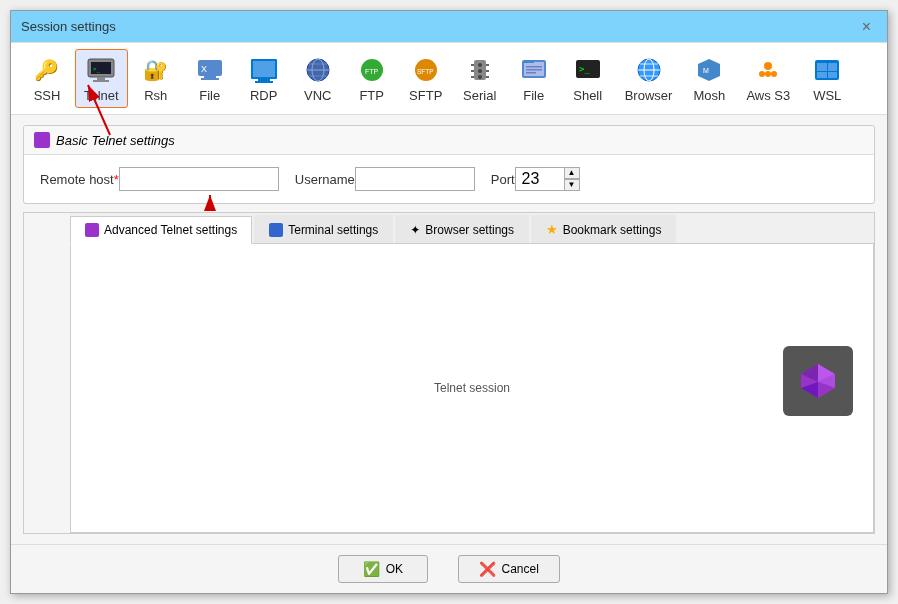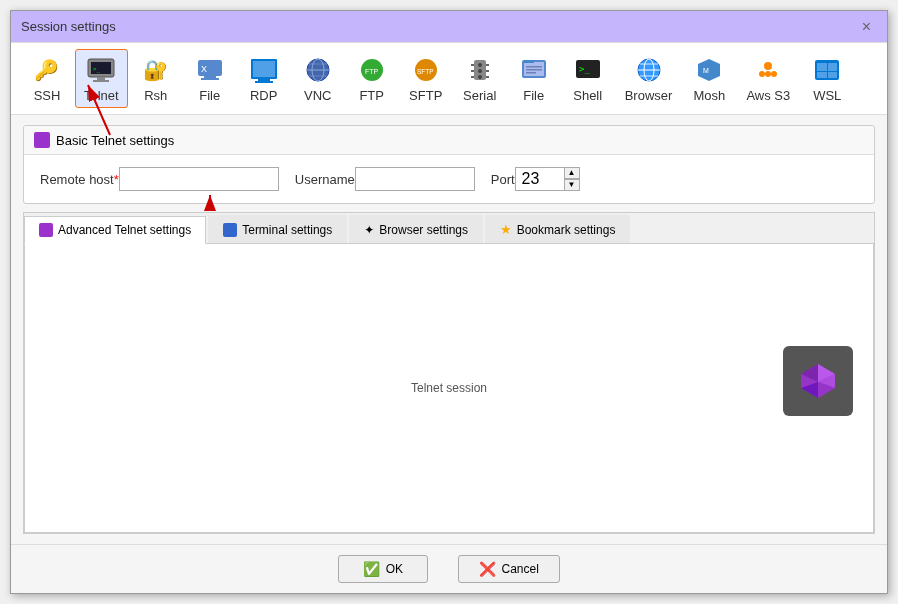--- a/index.html
+++ b/index.html
@@ -17,21 +17,21 @@
     .window {
       width: 878px;
       height: 584px;
       background: #f5f5f5;
       border: 1px solid #999;
       box-shadow: 2px 2px 8px rgba(0,0,0,0.3);
       display: flex;
       flex-direction: column;
     }
     .title-bar {
-      background: #c4b5fd;
+      background: #7dd3fc;
       border-bottom: 1px solid #ddd;
       padding: 6px 10px;
       display: flex;
       justify-content: space-between;
       align-items: center;
       height: 32px;
     }
     .title-bar-text {
       font-size: 13px;
       color: #333;
@@ -95,20 +95,21 @@
       border-radius: 3px;
     }
     .panel-header {
       display: flex;
       align-items: center;
       gap: 6px;
       padding: 6px 10px;
       border-bottom: 1px solid #ddd;
       background: #f8f8f8;
       border-radius: 3px 3px 0 0;
+      font-style: italic;
     }
     .panel-header-icon {
       width: 16px;
       height: 16px;
       background: #9933cc;
       border-radius: 2px;
       display: inline-block;
     }
     .panel-content {
       padding: 12px 16px;
@@ -454,21 +455,21 @@
           <label class="field-label">Port</label>
           <input class="text-input port-input" type="text" value="23" style="">
           <div class="port-spinner">
             <button class="port-spin-btn">▲</button>
             <button class="port-spin-btn">▼</button>
           </div>
         </div>
       </div>
     </div>
 
-    <div style="flex:1; display:flex; flex-direction:column; border: 1px solid #ccc;">
+    <div style="flex:1; display:flex; flex-direction:column; border: 1px solid #ccc; padding-left: 46px;">
       <div class="tabs-bar">
         <div class="tab-item active">
           <span class="tab-icon tab-icon-telnet"></span>
           <span>Advanced Telnet settings</span>
         </div>
         <div class="tab-item">
           <span class="tab-icon tab-icon-terminal"></span>
           <span>Terminal settings</span>
         </div>
         <div class="tab-item">

